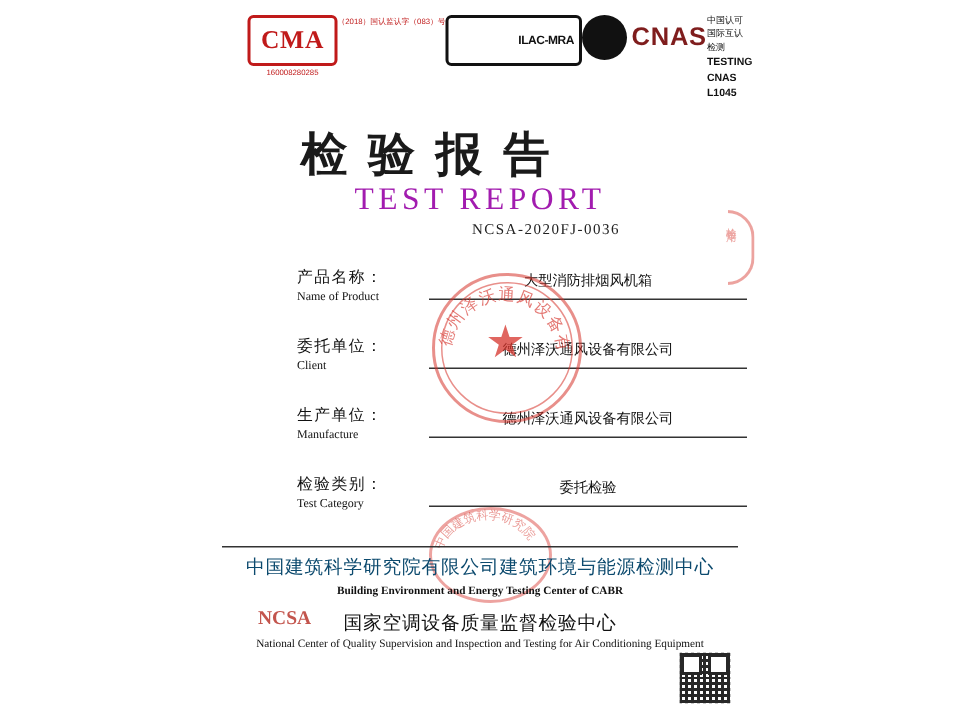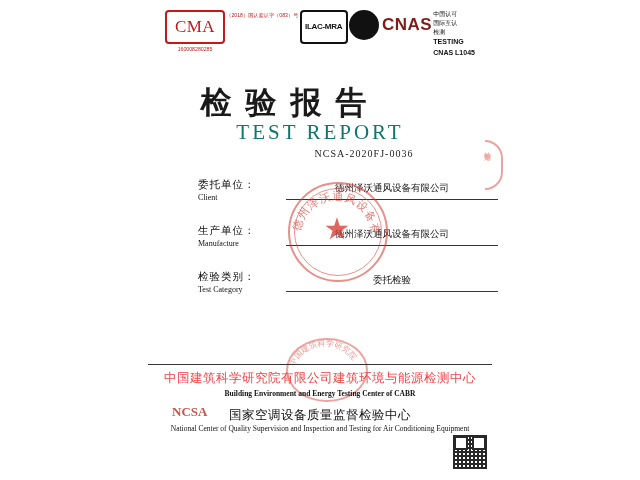--- a/index.html
+++ b/index.html
@@ -36,21 +36,21 @@
     flex-direction: column;
     align-items: center;
     line-height: 1.05;
   }
   .mark-badge {
     width: 48px;
     height: 34px;
     display: flex;
     align-items: center;
     justify-content: center;
-    font-weight: normal;
+    font-weight: bold;
     letter-spacing: 0.5px;
     text-align: right;
   }
   .mark-ma {
     color: #c01a1a;
     border: 2px solid #c01a1a;
     border-radius: 4px;
     font-size: 17px;
     font-family: "Liberation Serif", serif;
     width: 56px;
@@ -89,20 +89,21 @@
     border: 2px solid #111;
     border-radius: 4px;
     display: flex;
     align-items: center;
     justify-content: center;
     font-size: 8px;
     font-weight: bold;
     color: #111;
     font-family: "Liberation Sans", sans-serif;
     letter-spacing: -0.3px;
+    padding-left: 43px;
   }
   .cnas-wrap {
     display: flex;
     flex-direction: column;
     align-items: center;
   }
   .cnas-text {
     font-size: 17px;
     font-weight: bold;
     color: #7f1d1d;
@@ -147,21 +148,21 @@
   }
   .title-en {
     position: absolute;
     top: 120px;
     left: 0;
     width: 640px;
     text-align: center;
     font-size: 21px;
     letter-spacing: 3px;
     font-family: "Liberation Serif", serif;
-    color: #0f766e;
+    color: #a21caf;
   }
   .report-no {
     position: absolute;
     top: 148px;
     left: 0;
     width: 640px;
     text-align: center;
     font-size: 10px;
     letter-spacing: 1px;
     font-family: "Liberation Serif", serif;
@@ -225,21 +226,21 @@
   .footer {
     position: absolute;
     top: 370px;
     left: 0;
     width: 640px;
     text-align: center;
   }
   .f-cn {
     font-size: 12.5px;
     font-family: "DejaVu Serif", serif;
-    color: #ef4444;
+    color: #0c4a6e;
     letter-spacing: 0.5px;
   }
   .f-en {
     font-size: 7.5px;
     font-family: "Liberation Serif", serif;
     font-weight: bold;
     color: #111;
     margin-top: 2px;
   }
   .f-cn2 {
@@ -417,20 +418,27 @@
       <div class="bold">CNAS L1045</div>
     </div>
   </div>
 
   <div class="title-cn">检验报告</div>
   <div class="title-en">TEST REPORT</div>
   <div class="report-no">NCSA-2020FJ-0036</div>
 
   <div class="fields">
 
+    <div class="field-row">
+      <div class="field-label">
+        <div class="label-cn">产品名称：</div>
+        <div class="label-en">Name of Product</div>
+      </div>
+      <div class="field-value">大型消防排烟风机箱</div>
+    </div>
 
     <div class="field-row">
       <div class="field-label">
         <div class="label-cn">委托单位：</div>
         <div class="label-en">Client</div>
       </div>
       <div class="field-value">德州泽沃通风设备有限公司</div>
     </div>
 
     <div class="field-row">

